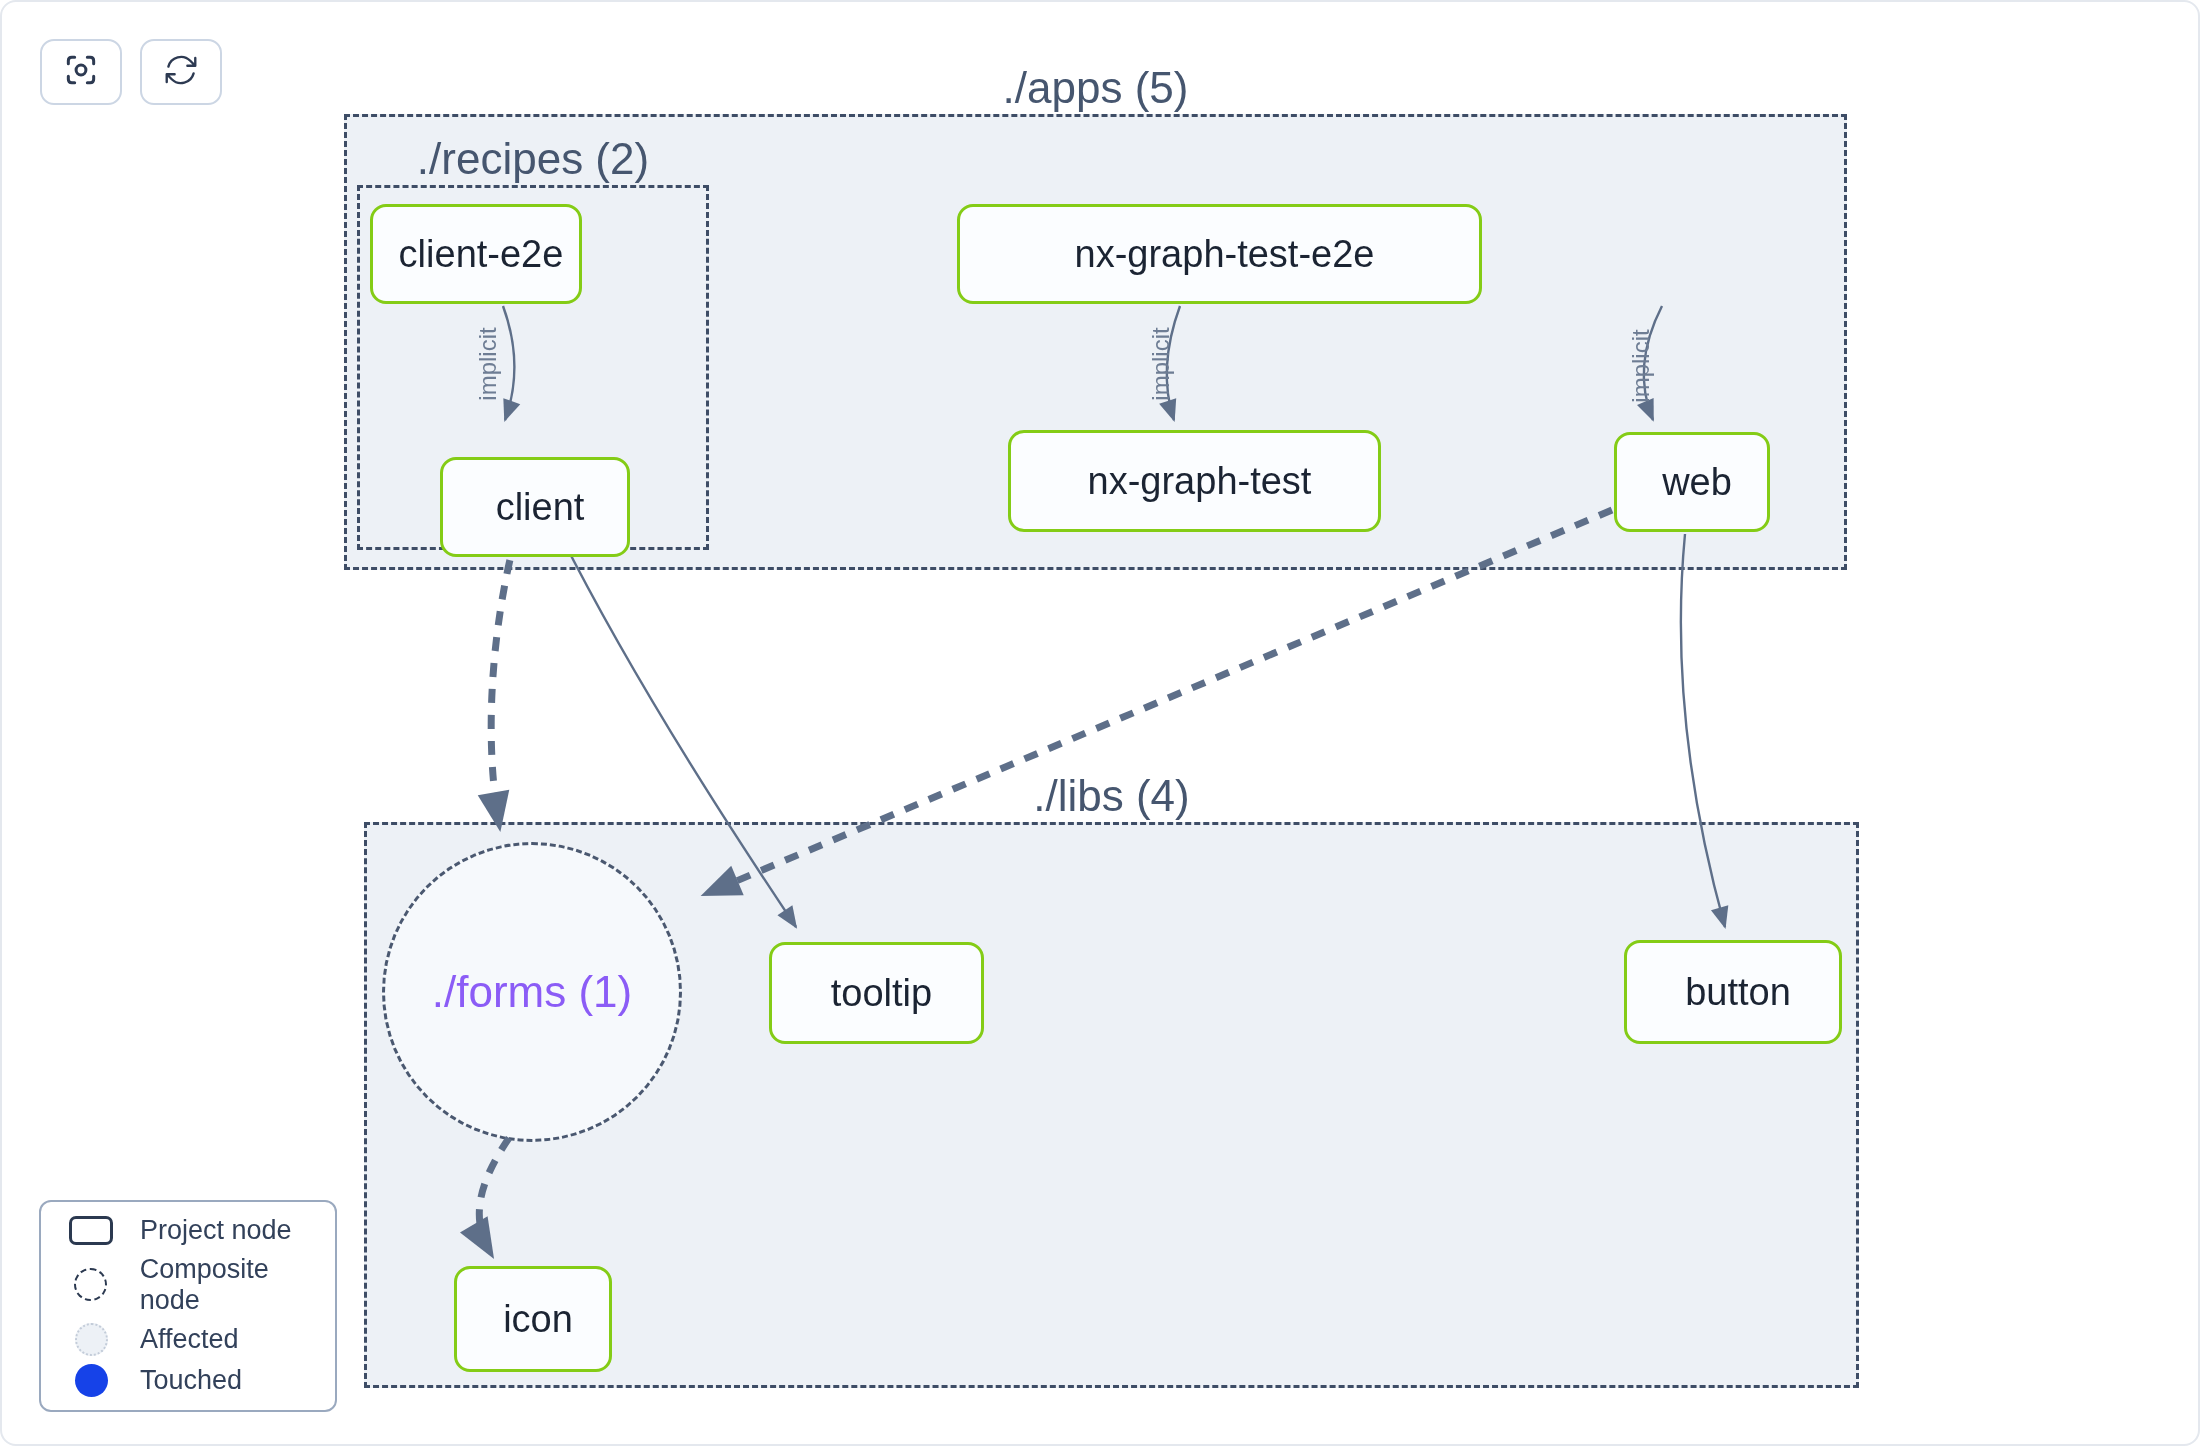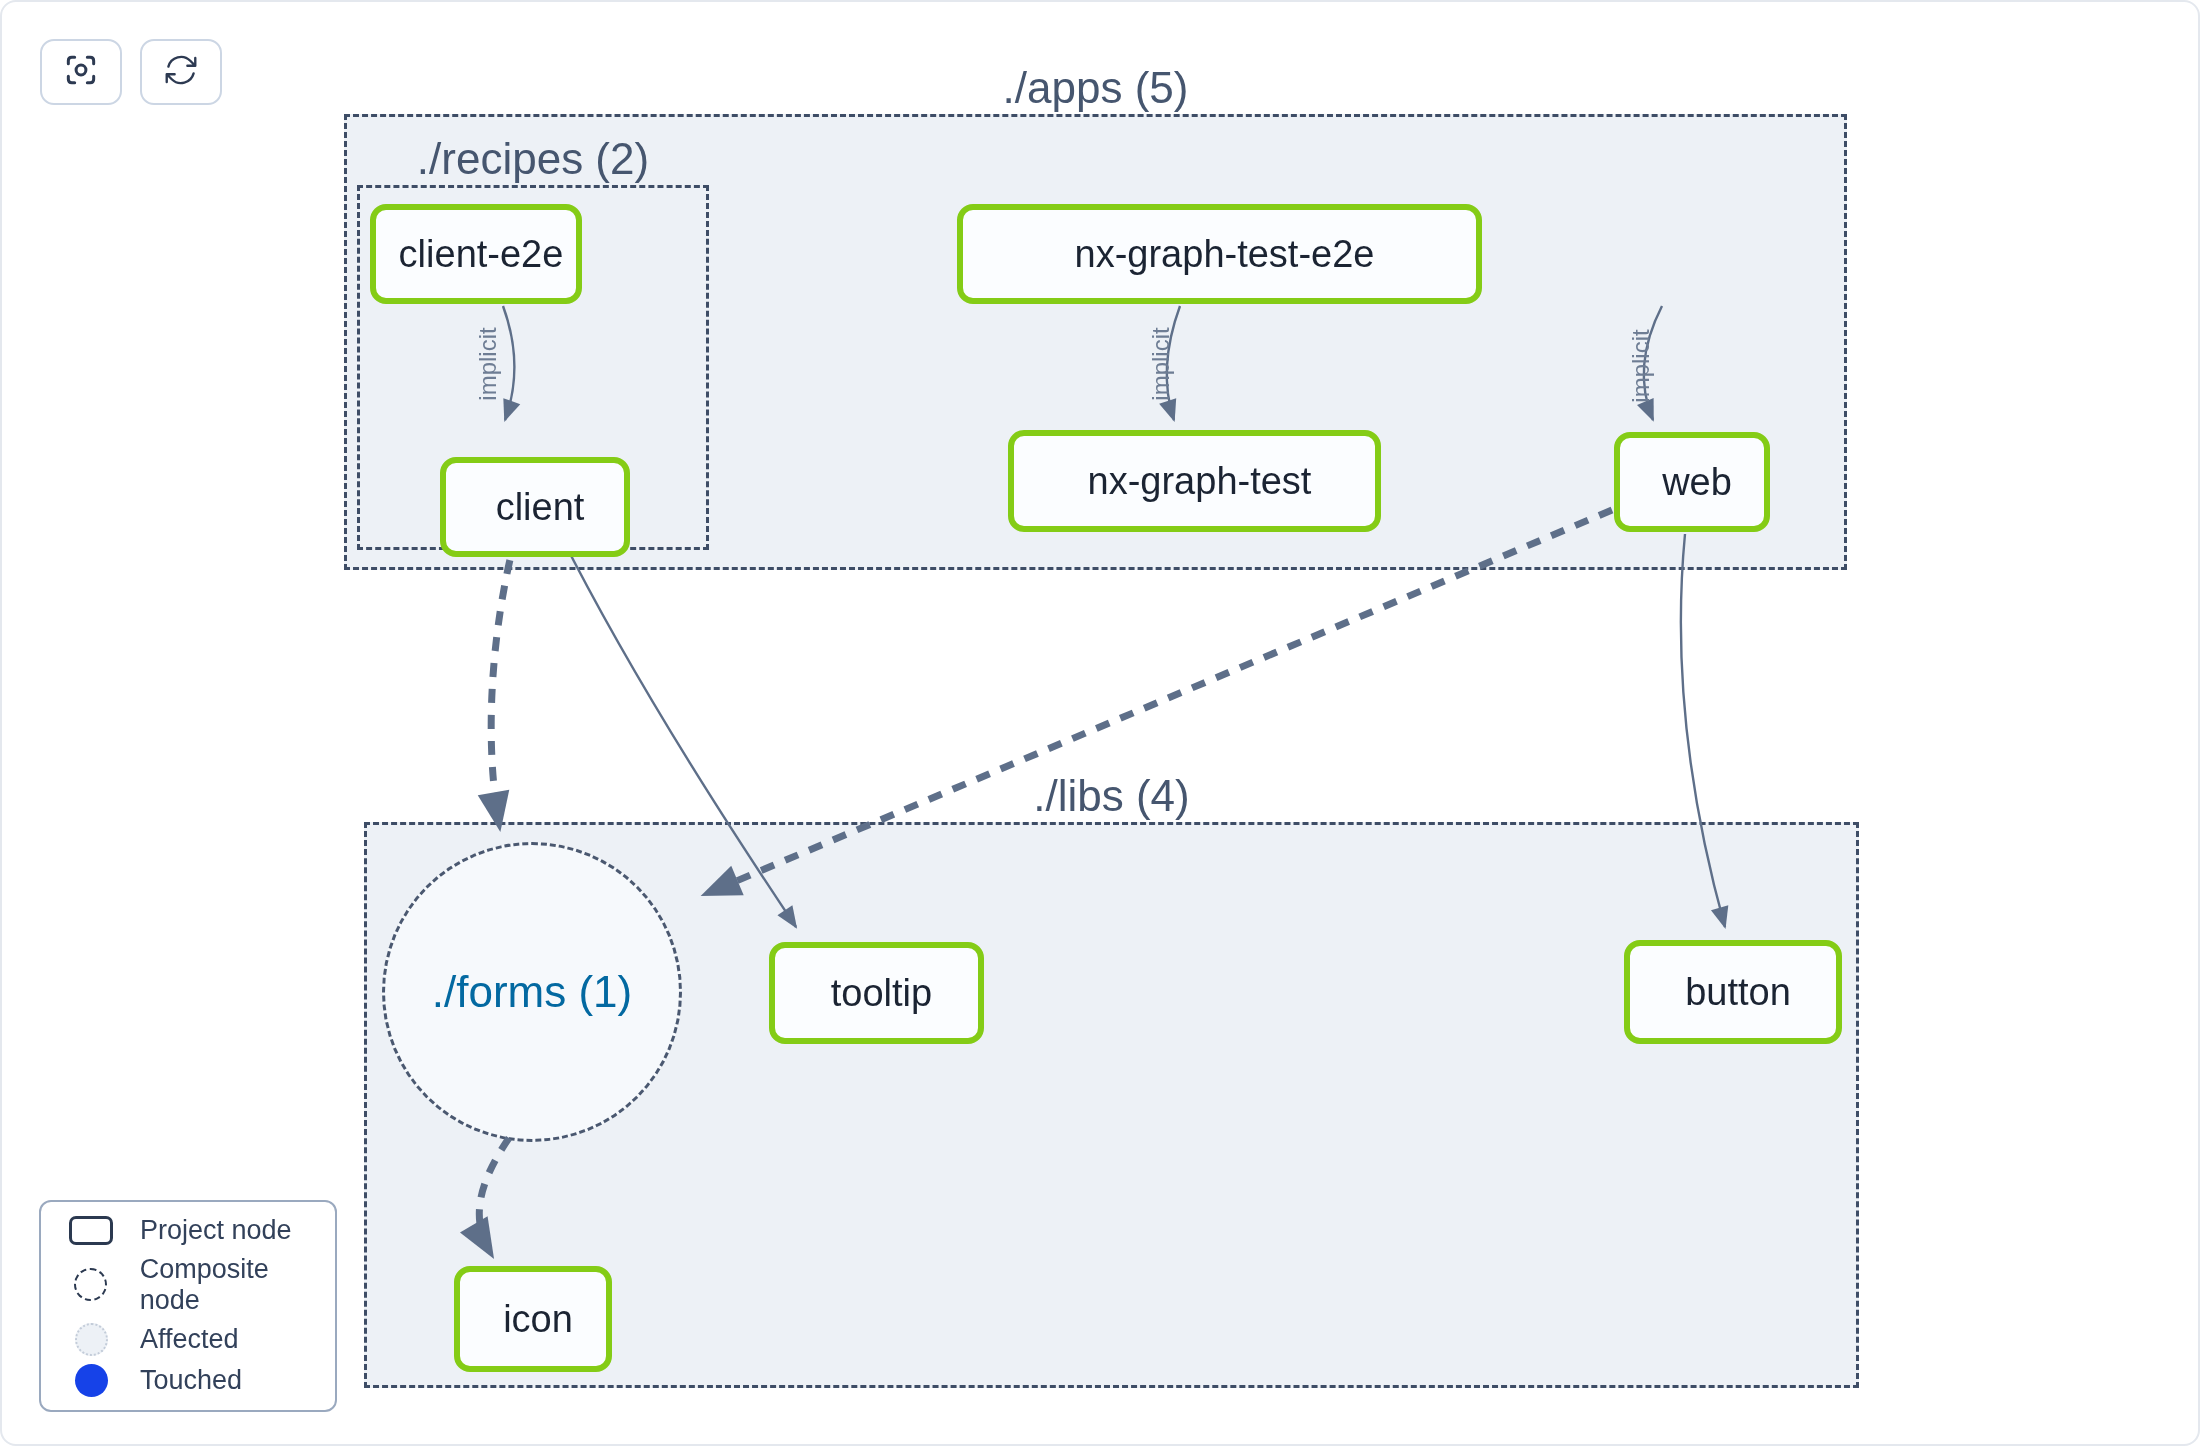--- a/index.html
+++ b/index.html
@@ -8,22 +8,22 @@
 
   
   .tool-btn{position:absolute;width:82px;height:66px;background:#fff;border:2px solid #ccd6e4;border-radius:14px;display:flex;align-items:center;justify-content:center;cursor:pointer;box-sizing:border-box;}
   .tool-btn svg{width:38px;height:38px;}
 
   
   .cluster{position:absolute;background:#edf1f6;border:3px dashed #3e4d66;box-sizing:border-box;}
   .cluster-label{position:absolute;height:60px;line-height:60px;text-align:center;font-size:44px;color:#46566f;pointer-events:none;}
 
   
-  .node{position:absolute;background:#fbfdff;border:6px solid #84cc16;border-radius:16px;display:flex;align-items:center;justify-content:center;font-size:38px;color:#1b2433;box-sizing:border-box;cursor:pointer;padding-left:10px;}
-  .composite{position:absolute;background:#f6f9fc;border:3px dashed #4a5870;border-radius:50%;display:flex;align-items:center;justify-content:center;font-size:44px;color:#0369a1;box-sizing:border-box;cursor:pointer;}
+  .node{position:absolute;background:#fbfdff;border:3px solid #84cc16;border-radius:16px;display:flex;align-items:center;justify-content:center;font-size:38px;color:#1b2433;box-sizing:border-box;cursor:pointer;padding-left:10px;}
+  .composite{position:absolute;background:#f6f9fc;border:3px dashed #4a5870;border-radius:50%;display:flex;align-items:center;justify-content:center;font-size:44px;color:#8b5cf6;box-sizing:border-box;cursor:pointer;}
 
   
   svg.edges{position:absolute;left:0;top:0;width:2196px;height:1442px;pointer-events:none;}
   .edge-thin{fill:none;stroke:#5e6f89;stroke-width:2.4px;}
   .edge-thick{fill:none;stroke:#5e6f89;stroke-width:7px;stroke-dasharray:14 12;}
   .edge-label{fill:#6e7d94;font-size:24px;font-family:"Liberation Sans",sans-serif;}
 
   
   .legend{position:absolute;left:37px;top:1198px;width:298px;height:212px;background:#fff;border:2px solid #9aa9bf;border-radius:12px;box-sizing:border-box;display:flex;flex-direction:column;justify-content:space-evenly;padding:6px 0;}
   .legend-row{display:flex;align-items:center;padding-left:26px;}

